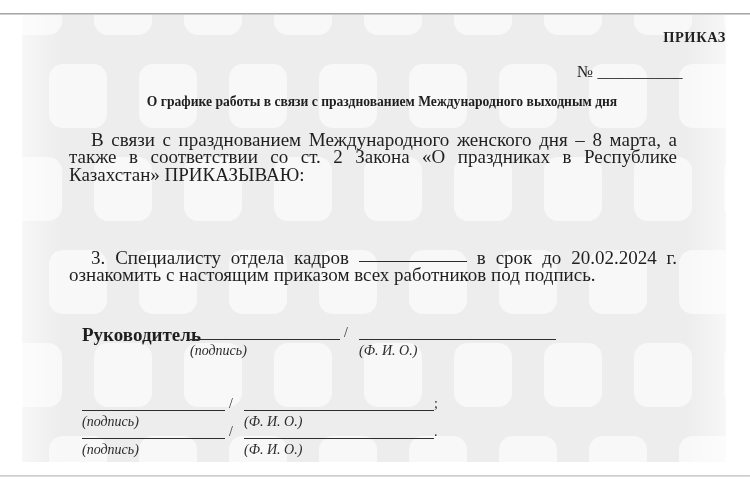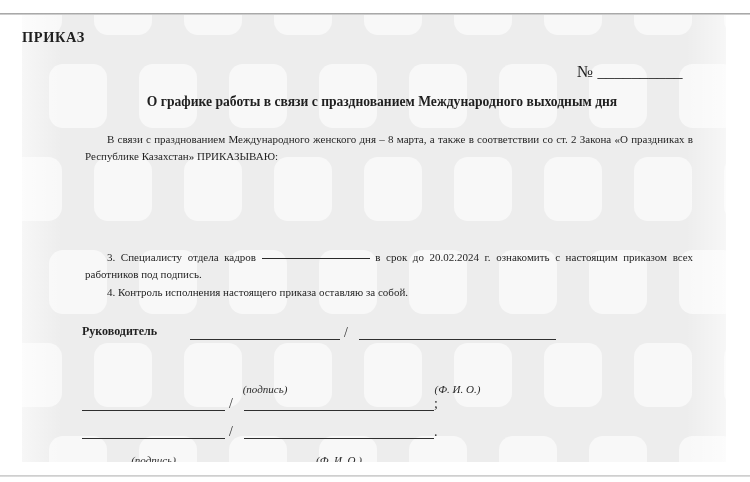--- a/index.html
+++ b/index.html
@@ -99,21 +99,21 @@
     font-size: 13.2px;
     line-height: 17.6px;
     color: #1f1f1f;
     white-space: nowrap;
   }
 
   .doc-title {
     left: 0;
     top: 14px;
     width: 704px;
-    text-align: left;
+    text-align: right;
     font-weight: bold;
     font-size: 14.4px;
     letter-spacing: 0.6px;
   }
 
   .date-line {
     left: 60px;
     top: 48px;
     font-weight: bold;
     font-size: 13.6px;
@@ -130,23 +130,23 @@
     top: 78px;
     width: 600px;
     text-align: center;
     font-weight: bold;
     font-size: 13.6px;
     white-space: normal;
   }
 
   .para {
     position: absolute;
-    left: 63px;
+    left: 47px;
     width: 608px;
-    font-size: 11px;
+    font-size: 19px;
     line-height: 17.4px;
     text-align: justify;
     text-justify: inter-word;
     white-space: normal;
     color: #1f1f1f;
   }
   .para .ind { display: inline-block; width: 22px; }
   .para i { font-style: italic; }
 
   .p-preamble { top: 116px; }
@@ -160,46 +160,44 @@
     display: inline-block;
     border-bottom: 1.4px solid #2a2a2a;
     vertical-align: 2px;
   }
   .rule-lg { width: 108px; }
 
   
   .sig-head {
     position: absolute;
     font-weight: bold;
-    font-size: 12px;
+    font-size: 19px;
     color: #1f1f1f;
     white-space: nowrap;
   }
   .sig-leader-label { left: 60px; top: 309px; }
   .sig-consent-label { left: 60px; top: 363px; }
   .sig-consent-label .plain { font-weight: normal; }
 
   .rowline {
     position: absolute;
     height: 0;
     border-bottom: 1.5px solid #2f2f2f;
   }
   .slash {
     position: absolute;
     font-size: 14px;
     color: #2f2f2f;
   }
   .caption {
     position: absolute;
     font-style: italic;
-    font-size: 11px;
+    font-size: 14px;
     color: #2b2b2b;
-    text-align: center;
     white-space: nowrap;
-    margin-top: 40px;
   }
   .term {
     position: absolute;
     font-size: 14px;
     color: #2f2f2f;
   }
 
   
   .l-rule-a { left: 168px; top: 324px; width: 150px; }
   .l-slash  { left: 322px; top: 310px; }
@@ -295,21 +293,20 @@
       <div class="ink number-line">№ __________</div>
 
       <div class="ink subject">О графике работы в связи с празднованием Международного выходным дня</div>
 
       <div class="para p-preamble"><span class="ind"></span><span>В связи с празднованием Международного женского дня – 8 марта, а также в соответствии со ст. 2 Закона «О праздниках в Республике Казахстан» ПРИКАЗЫВАЮ:</span></div>
 
 
 
       <div class="para p-item3"><span class="ind"></span><span>3.</span>&nbsp;<span>Специалисту отдела кадров</span>&nbsp;<span class="rule rule-lg"></span>&nbsp;<span>в срок до 20.02.2024 г. ознакомить с настоящим приказом всех работников под подпись.</span></div>
 
-      <div class="para p-item4"><span class="ind"></span><span>4.</span>&nbsp;<span>Контроль исполнения настоящего приказа оставляю за собой.</span></div>
 
       <div class="sig-head sig-leader-label">Руководитель</div>
       <div class="rowline l-rule-a"></div>
       <div class="slash l-slash">/</div>
       <div class="rowline l-rule-b"></div>
       <div class="caption l-cap-a">(подпись)</div>
       <div class="caption l-cap-b">(Ф. И. О.)</div>
 
 
       <div class="rowline c1-rule-a"></div>

